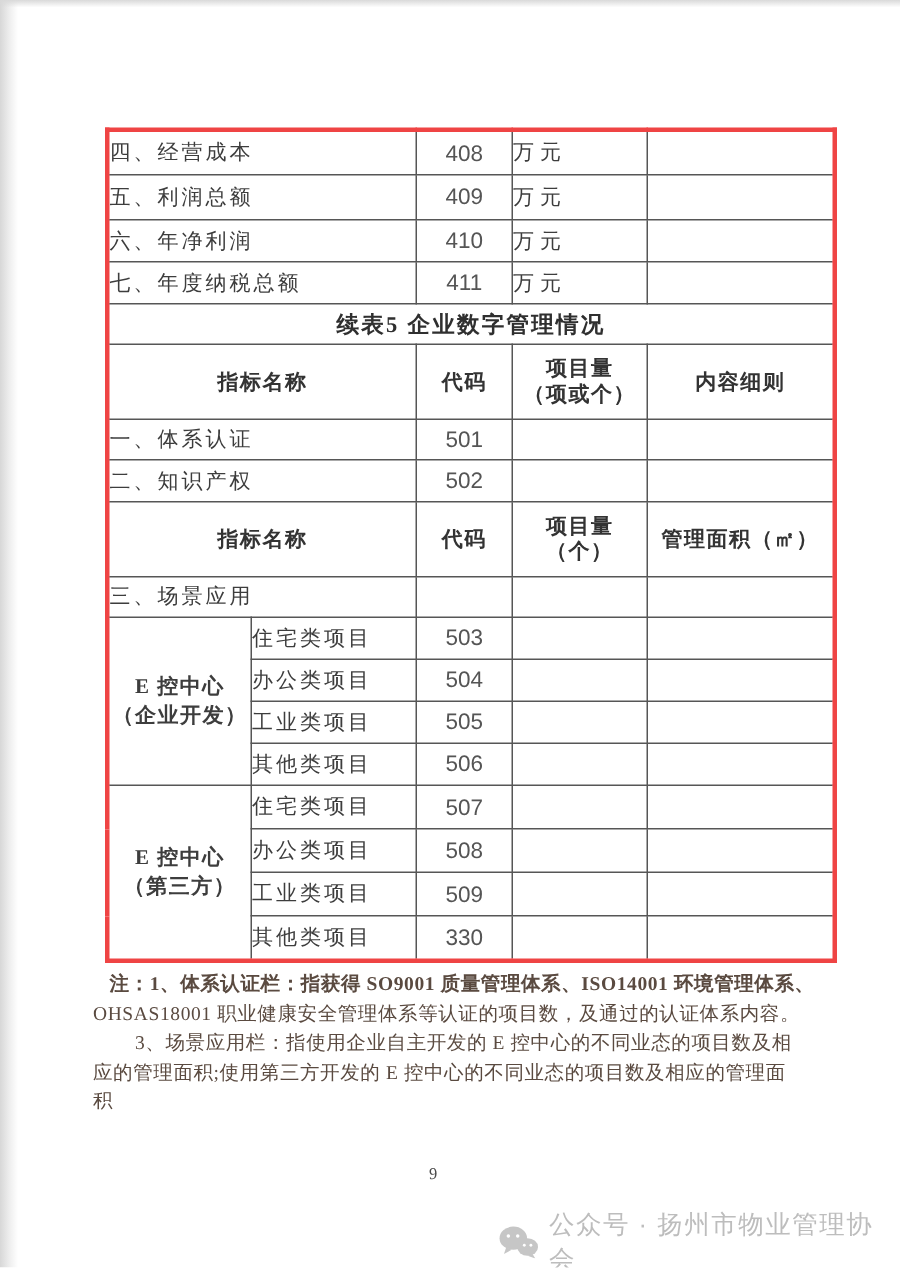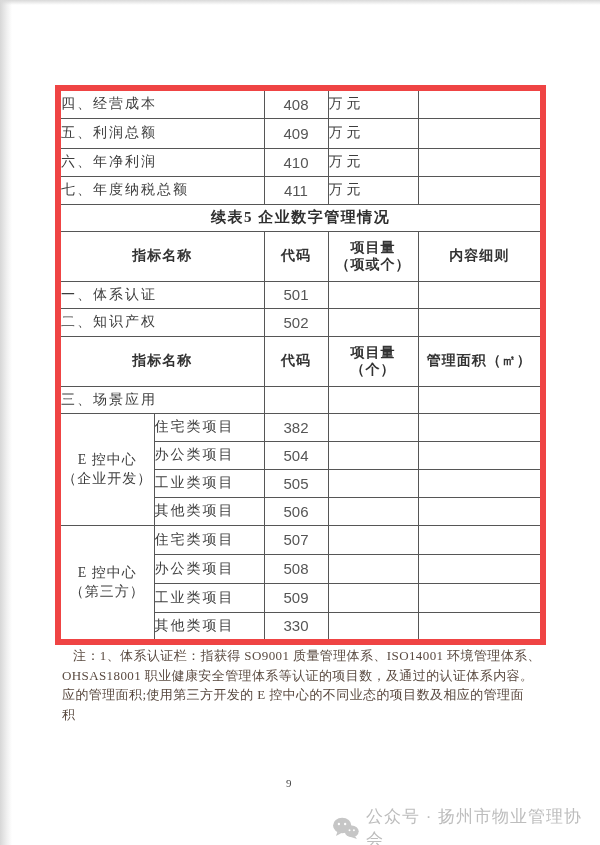--- a/index.html
+++ b/index.html
@@ -6,42 +6,42 @@
   body{
     width:600px;height:845px;position:relative;background:#ffffff;
     font-family:"Liberation Serif","DejaVu Serif",serif;
     color:#3c3c3c;overflow:hidden;
   }
   .edge-left{position:absolute;left:0;top:0;width:12px;height:845px;
     background:linear-gradient(to right,#d7d7d7,#efefef 55%,rgba(255,255,255,0));}
   .edge-top{position:absolute;left:0;top:0;width:600px;height:5px;
     background:linear-gradient(#d9d9d9,rgba(255,255,255,0));}
   .tbl{
-    position:absolute;left:55px;top:85px;width:485px;
+    position:absolute;left:70px;top:85px;width:485px;
     border-collapse:collapse;table-layout:fixed;
-    border:6px solid #ef4444;
+    border:3px solid #ef4444;
   }
   .tbl td{border:1px solid #565656;padding:0;vertical-align:middle;overflow:hidden;}
   tr.r27{height:27px;} tr.r28{height:28px;} tr.r29{height:29px;}
   tr.r30{height:30px;} tr.r50{height:50px;}
   .label{text-align:left;padding-left:9px;letter-spacing:2px;font-size:14px;color:#3d3d3d;}
   .sub{text-align:left;padding-left:8px;letter-spacing:2px;font-size:14px;color:#3d3d3d;}
   .num{text-align:center;font-family:"Liberation Sans","DejaVu Sans",sans-serif;
        font-size:15px;color:#555555;}
   .unit{text-align:left;letter-spacing:4px;font-size:14px;color:#3d3d3d;}
   .hdr{font-weight:bold;color:#333333;font-size:14px;letter-spacing:1px;text-align:center;}
   .center{text-align:center;}
   .two-line div{line-height:17px;}
   .group{text-align:center;font-size:14px;letter-spacing:1px;color:#3d3d3d;}
-  .group div{line-height:19px;}
+  .group div{line-height:19px;font-weight:bold;}
   .title-cell{text-align:center;font-weight:bold;font-size:15px;letter-spacing:1.5px;color:#2f2f2f;}
   .notes{position:absolute;left:62px;top:646px;width:525px;
     font-size:13px;line-height:19.6px;color:#5a4a40;letter-spacing:0.4px;}
   .note-line{white-space:nowrap;}
-  .ind1{padding-left:11px;}
+  .ind1{padding-left:11px;font-weight:bold;}
   .ind2{padding-left:28px;}
   .pagenum{position:absolute;left:286px;top:777px;font-size:11px;color:#4a4a4a;}
   .footer{position:absolute;left:332px;top:805px;display:flex;align-items:center;
     color:#bdbdbd;font-size:17px;letter-spacing:1px;
     font-family:"Liberation Sans","DejaVu Sans",sans-serif;}
   .wicon{display:inline-block;margin-right:7px;line-height:0;}
 </style>
 </head>
 <body>
 
@@ -125,21 +125,21 @@
       <td></td>
       <td></td>
     </tr>
 
     <tr class="r28">
       <td rowspan="4" class="group">
         <div>E 控中心</div>
         <div>（企业开发）</div>
       </td>
       <td class="sub">住宅类项目</td>
-      <td class="num">382</td>
+      <td class="num">503</td>
       <td></td>
       <td></td>
     </tr>
     <tr class="r28">
       <td class="sub">办公类项目</td>
       <td class="num">504</td>
       <td></td>
       <td></td>
     </tr>
     <tr class="r28">
@@ -182,20 +182,21 @@
       <td class="num">330</td>
       <td></td>
       <td></td>
     </tr>
   </tbody>
 </table>
 
 <div class="notes">
   <div class="note-line ind1">注：1、体系认证栏：指获得 SO9001 质量管理体系、ISO14001 环境管理体系、</div>
   <div class="note-line">OHSAS18001 职业健康安全管理体系等认证的项目数，及通过的认证体系内容。</div>
+  <div class="note-line ind2">3、场景应用栏：指使用企业自主开发的 E 控中心的不同业态的项目数及相</div>
   <div class="note-line">应的管理面积;使用第三方开发的 E 控中心的不同业态的项目数及相应的管理面</div>
   <div class="note-line">积</div>
 </div>
 
 <div class="pagenum">9</div>
 
 <div class="footer">
   <span class="wicon">
     <svg width="27" height="22" viewBox="0 0 36 30">
       <ellipse cx="13.5" cy="11.5" rx="12.5" ry="10.5" fill="#c6c6c6"></ellipse>

